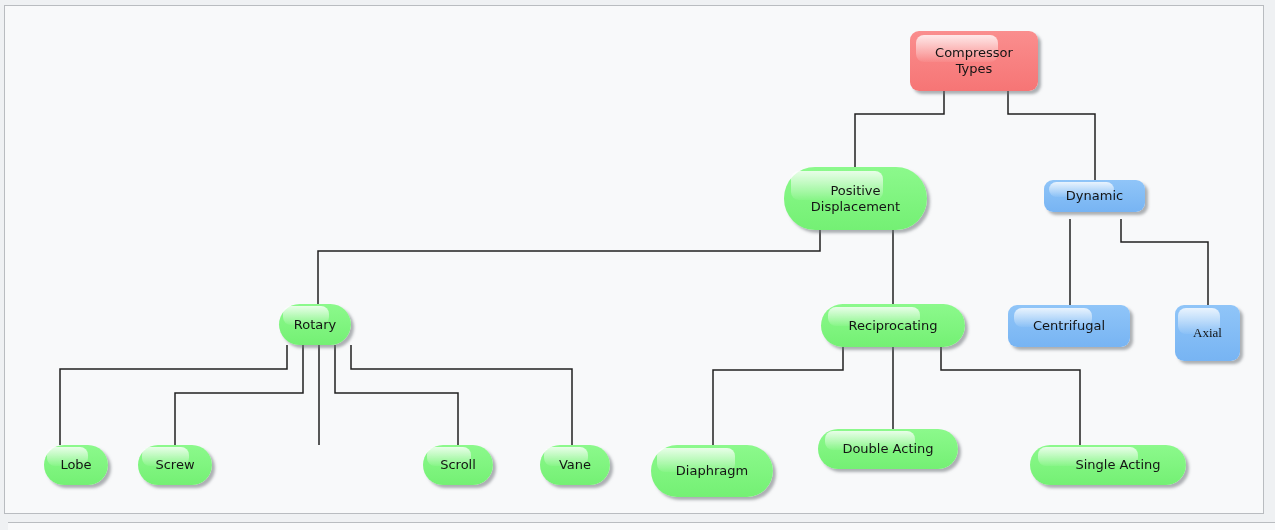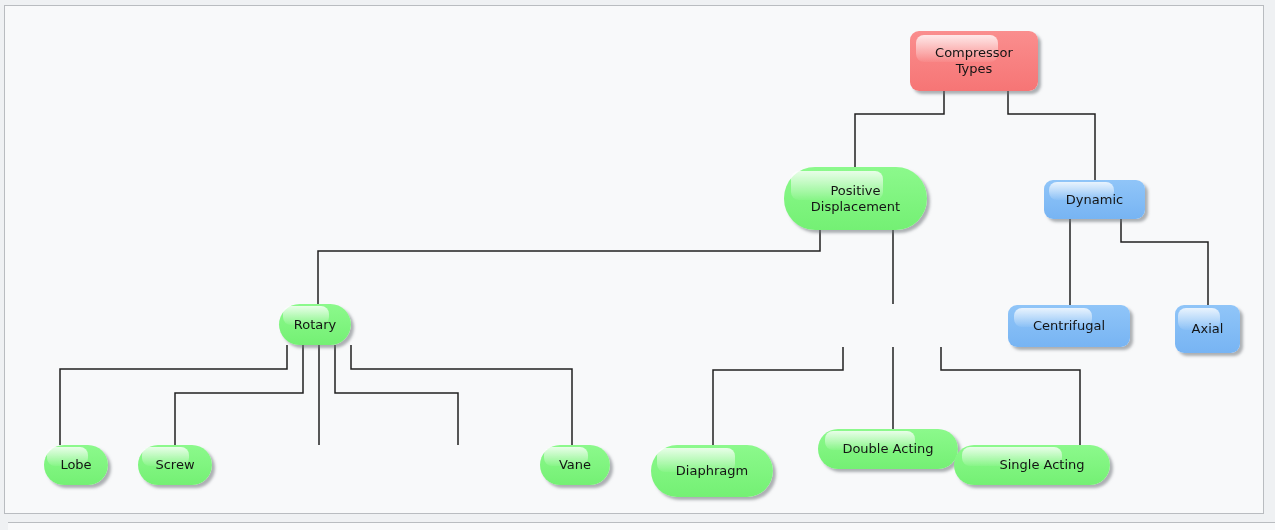--- a/index.html
+++ b/index.html
@@ -56,23 +56,25 @@
       <polyline points="335,345 335,393 458,393 458,445" fill="none" stroke="#202020" stroke-width="1.5"></polyline>
       <polyline points="351,345 351,369 572,369 572,445" fill="none" stroke="#202020" stroke-width="1.5"></polyline>
       <polyline points="843,347 843,370 713,370 713,445" fill="none" stroke="#202020" stroke-width="1.5"></polyline>
       <polyline points="893,347 893,445" fill="none" stroke="#202020" stroke-width="1.5"></polyline>
       <polyline points="941,347 941,370 1080,370 1080,445" fill="none" stroke="#202020" stroke-width="1.5"></polyline>
     </svg>
 <div class="node c-red" style="left: 910px; top: 31px; width: 128px; height: 60px;"><span>Compressor
 Types</span></div>
     <div class="node c-green" style="left: 784px; top: 167px; width: 143px; height: 63px;"><span>Positive
 Displacement</span></div>
-    <div class="node c-blue" style="left: 1044px; top: 180px; width: 101px; height: 39px;"><span>Dynamic</span></div>
+    <div class="node c-blue" style="left: 1044px; top: 180px; width: 101px; height: 32px;"><span>Dynamic</span></div>
     <div class="node c-green" style="left: 279px; top: 304px; width: 72px; height: 41px;"><span>Rotary</span></div>
+    <div class="node c-green" style="left: 821px; top: 304px; width: 144px; height: 43px;"><span>Reciprocating</span></div>
     <div class="node c-blue" style="left: 1008px; top: 305px; width: 122px; height: 42px;"><span>Centrifugal</span></div>
-    <div class="node c-blue" style="left: 1175px; top: 305px; width: 65px; height: 48px;"><span>Axial</span></div>
+    <div class="node c-blue" style="left: 1175px; top: 305px; width: 65px; height: 56px; font-family: Liberation Serif, serif;"><span>Axial</span></div>
     <div class="node c-green" style="left: 44px; top: 445px; width: 64px; height: 40px;"><span>Lobe</span></div>
     <div class="node c-green" style="left: 138px; top: 445px; width: 74px; height: 40px;"><span>Screw</span></div>
+    <div class="node c-green" style="left: 423px; top: 445px; width: 70px; height: 40px;"><span>Scroll</span></div>
     <div class="node c-green" style="left: 540px; top: 445px; width: 70px; height: 40px;"><span>Vane</span></div>
     <div class="node c-green" style="left: 651px; top: 445px; width: 122px; height: 52px;"><span>Diaphragm</span></div>
     <div class="node c-green" style="left: 818px; top: 429px; width: 140px; height: 40px;"><span>Double Acting</span></div>
-    <div class="node c-green" style="left: 954px; top: 445px; width: 136px; height: 40px; padding-left: 20px;"><span>Single Acting</span></div>
+    <div class="node c-green" style="left: 1030px; top: 445px; width: 136px; height: 40px; padding-left: 20px;"><span>Single Acting</span></div>
   </div>
 
 </body></html>

